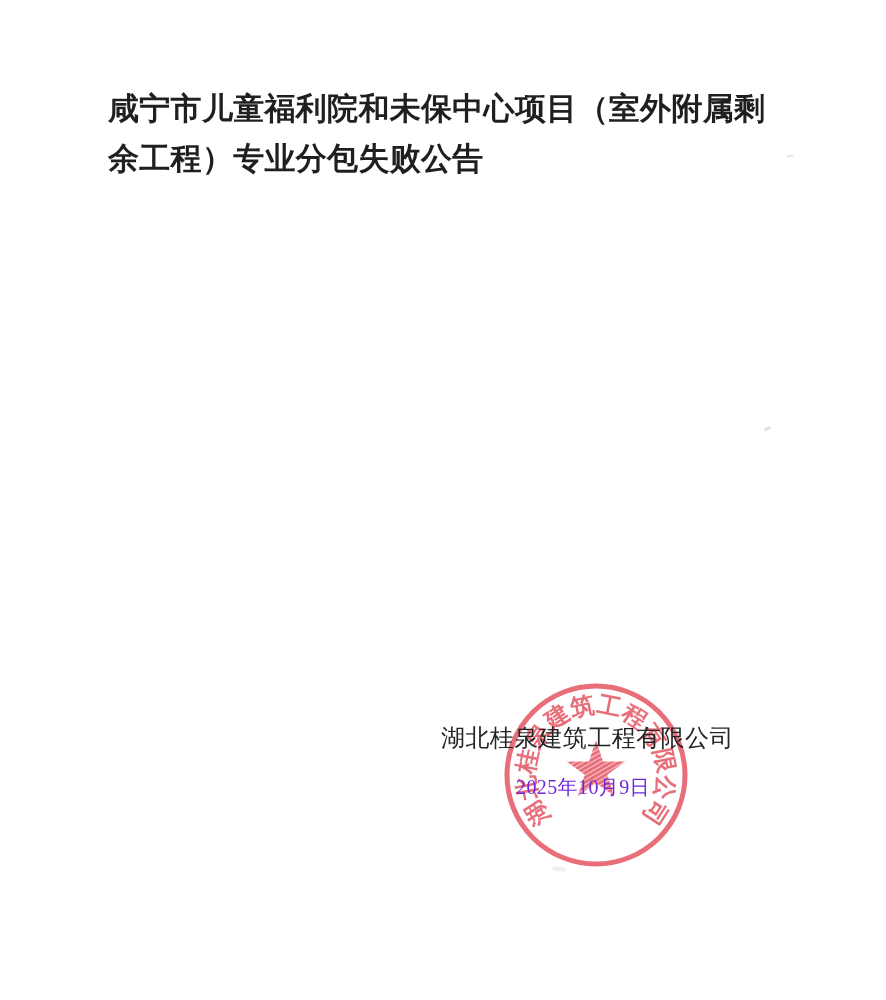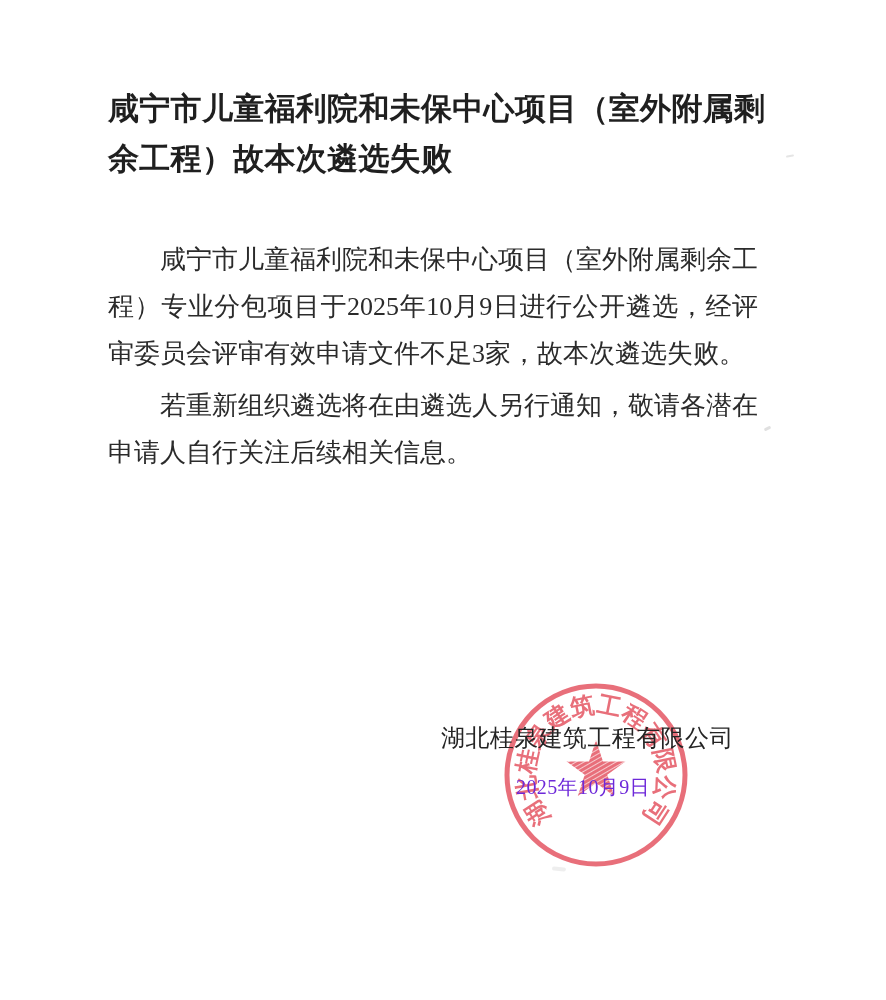--- a/index.html
+++ b/index.html
@@ -101,27 +101,23 @@
   .speck-2 { left: 786px; top: 155px; width: 8px; height: 2px; opacity: .45; transform: rotate(-10deg); }
   .speck-3 { left: 552px; top: 867px; width: 14px; height: 4px; opacity: .30; transform: rotate(5deg); }
 </style>
 </head>
 <body>
 
 <div class="page">
 
   <h1 class="title-block">
     <span class="title-line">咸宁市儿童福利院和未保中心项目（室外附属剩</span>
-    <span class="title-line">余工程）故本次遴选失败</span>
+    <span class="title-line">余工程）专业分包失败公告</span>
   </h1>
 
-  <div class="body-block">
-    <p>咸宁市儿童福利院和未保中心项目（室外附属剩余工程）专业分包项目于2025年10月9日进行公开遴选，经评审委员会评审有效申请文件不足3家，故本次遴选失败。</p>
-    <p>若重新组织遴选将在由遴选人另行通知，敬请各潜在申请人自行关注后续相关信息。</p>
-  </div>
 
   <svg class="seal" viewBox="0 0 190 190" aria-hidden="true">
     <defs>
       <pattern id="sealhatch" width="4" height="4" patternUnits="userSpaceOnUse" patternTransform="rotate(60)">
         <rect width="4" height="4" fill="#e4505e"></rect>
         <line x1="0" y1="0" x2="0" y2="4" stroke="#ffffff" stroke-width="1.3"></line>
       </pattern>
     </defs>
     <circle cx="95" cy="95" r="89" fill="none" stroke="#e4505e" stroke-width="5"></circle>
     <polygon points="95,60 102,81.4 124.5,81.4 106.3,94.7 113.2,116.1 95,102.9 76.8,116.1 83.7,94.7 65.5,81.4 88,81.4" fill="url(#sealhatch)"></polygon>

